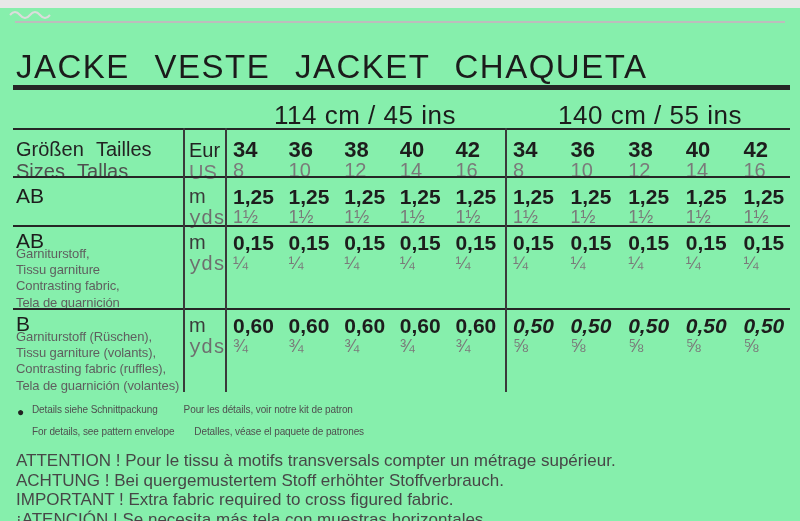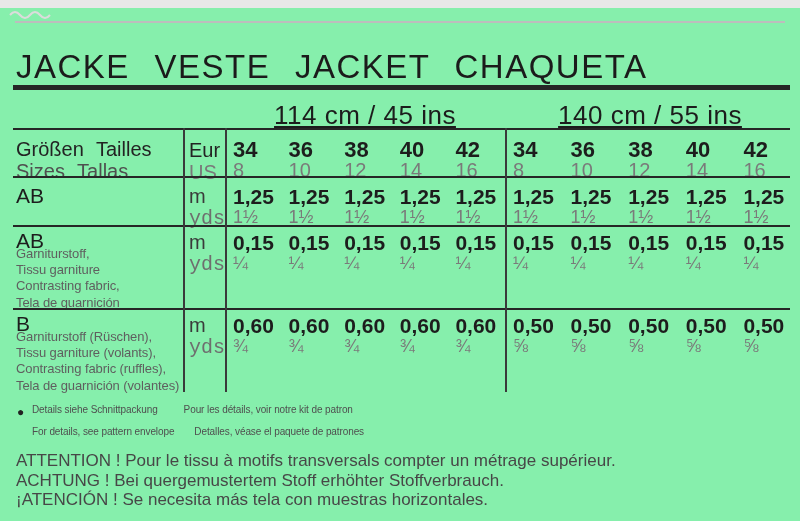--- a/index.html
+++ b/index.html
@@ -7,21 +7,21 @@
     position:relative;width:800px;height:521px;background:#86efac;overflow:hidden;
     font-family:"Liberation Sans",sans-serif;color:#1d1d1d;margin:8px auto;
   }
   .rule{position:absolute;background:#262626;}
   .rule-top{background:#bdbdbd;}
   .vline{position:absolute;width:2px;background:#3a3a3a;top:120px;height:264px;}
   .title{
     position:absolute;left:16px;top:40px;font-size:33px;font-weight:500;
     letter-spacing:1.5px;word-spacing:14px;color:#1b1b1b;white-space:nowrap;
   }
-  .width-head{position:absolute;top:92px;font-size:26px;font-weight:500;letter-spacing:.5px;text-align:center;color:#1c1c1c;white-space:nowrap;text-decoration:underline;}
+  .width-head{position:absolute;top:92px;font-size:26px;font-weight:500;letter-spacing:.5px;text-align:center;color:#1c1c1c;white-space:nowrap;}
   .wh1{left:225px;width:280px;}
   .wh2{left:505px;width:290px;}
   .vals{position:absolute;display:grid;grid-template-columns:repeat(5,1fr);white-space:nowrap;}
   .g1{left:227px;width:278px;}
   .g2{left:507px;width:288px;}
   .vals span{padding-left:6px;}
   .m-vals span{font-size:21px;font-weight:700;color:#1d1d1d;}
   .yds-vals span{font-size:18px;color:#7a7a7a;}
   .eur-vals span{font-size:22px;font-weight:700;color:#1d1d1d;}
   .us-vals span{font-size:20px;color:#7a7a7a;}
@@ -180,21 +180,21 @@
     <span>0,60</span>
     <span>0,60</span>
   </div>
   <div class="vals g1 yds-vals" style="top:328px;">
     <span>¾</span>
     <span>¾</span>
     <span>¾</span>
     <span>¾</span>
     <span>¾</span>
   </div>
-  <div class="vals g2 m-vals" style="top:306px;">
+  <div class="vals g2 m-vals" style="top:306px;font-style:italic;">
     <span>0,50</span>
     <span>0,50</span>
     <span>0,50</span>
     <span>0,50</span>
     <span>0,50</span>
   </div>
   <div class="vals g2 yds-vals" style="top:328px;">
     <span>⅝</span>
     <span>⅝</span>
     <span>⅝</span>
@@ -212,16 +212,17 @@
     <span>Pour les détails, voir notre kit de patron</span>
   </div>
   <div class="notes-line" style="top:418px;gap:20px;">
     <span>For details, see pattern envelope</span>
     <span>Detalles, véase el paquete de patrones</span>
   </div>
 
   <div class="warnings">
     <div>ATTENTION ! Pour le tissu à motifs transversals compter un métrage supérieur.</div>
     <div>ACHTUNG ! Bei quergemustertem Stoff erhöhter Stoffverbrauch.</div>
+    <div>IMPORTANT ! Extra fabric required to cross figured fabric.</div>
     <div>¡ATENCIÓN ! Se necesita más tela con muestras horizontales.</div>
   </div>
 
 </div>
 
 </body></html>

